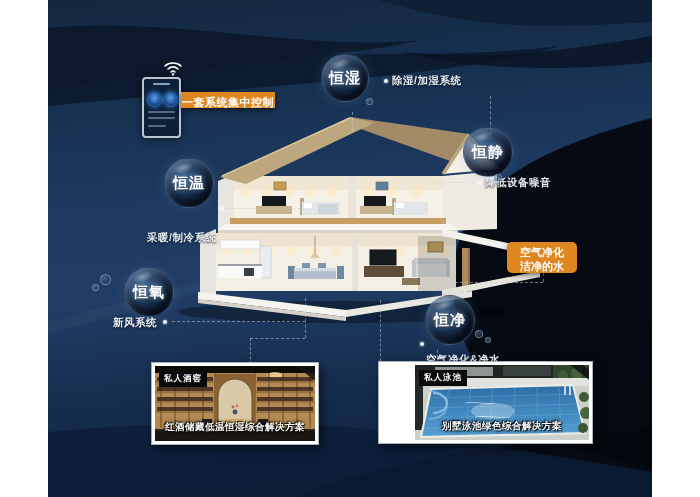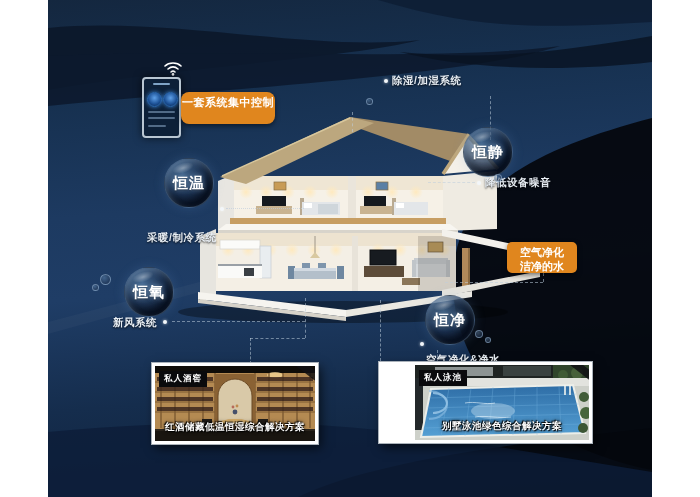--- a/index.html
+++ b/index.html
@@ -22,21 +22,21 @@
   
   .f-label{position:absolute;color:#e8eef4;font-size:10.5px;font-weight:bold;letter-spacing:.5px;white-space:nowrap;
     text-shadow:0 1px 2px rgba(0,0,0,.8);}
   .dot{position:absolute;width:4px;height:4px;border-radius:50%;background:#f2f6fa;box-shadow:0 0 3px rgba(255,255,255,.7);}
   .dash-h{position:absolute;height:0;border-top:1px dashed rgba(190,205,220,.55);}
   .dot-h{position:absolute;height:0;border-top:1px dotted rgba(190,205,220,.65);}
   .dash-v{position:absolute;width:0;border-left:1px dashed rgba(190,205,220,.55);}
   
   .orange{position:absolute;background:#e0861e;color:#ffffff;font-weight:bold;text-align:center;
     box-shadow:0 2px 5px rgba(0,0,0,.5);}
-  .orange.ctrl{left:133px;top:92px;width:94px;height:32px;line-height:20px;font-size:11px;border-radius:8px;letter-spacing:.5px;}
+  .orange.ctrl{left:133px;top:92px;width:94px;height:16px;line-height:20px;font-size:11px;border-radius:0;letter-spacing:.5px;}
   .orange.water{left:459px;top:242px;width:70px;height:31px;font-size:11px;line-height:14px;padding-top:3px;border-radius:5px;box-sizing:border-box;}
   
   .phone{position:absolute;left:94px;top:77px;width:39px;height:61px;background:#0d2038;border:2px solid #b9c6d2;
     border-radius:4px;box-shadow:0 0 8px rgba(0,0,0,.6);box-sizing:border-box;}
   .phone .bar{position:absolute;left:9px;top:4px;width:17px;height:2px;background:#7fa3c6;border-radius:1px;}
   .knob{position:absolute;top:13px;width:13px;height:13px;border-radius:50%;
     background:radial-gradient(circle at 50% 38%, #5ea0e8, #1b4f94 60%, #0d2440);box-shadow:0 0 4px #3d84d4;border:1px solid #2c6bb4;}
   .knob.k1{left:3px;} .knob.k2{left:19px;}
   .prow{position:absolute;left:4px;width:27px;height:2px;background:rgba(140,170,200,.55);border-radius:1px;}
   .wifi{position:absolute;left:116px;top:61px;width:18px;height:15px;}
@@ -189,20 +189,23 @@
   <div class="phone">
     <div class="bar"></div>
     <div class="knob k1"></div>
     <div class="knob k2"></div>
     <div class="prow" style="top:32px;"></div>
     <div class="prow" style="top:38px;"></div>
     <div class="prow" style="top:46px;width:18px;"></div>
   </div>
   <div class="orange ctrl">一套系统集中控制</div>
 
+  <div class="bubble" style="left:273px;top:54px;width:46px;height:46px;">
+    <span>恒湿</span>
+    </div>
   <div class="dot" style="left:336px;top:79px;"></div>
   <div class="f-label" style="left:344px;top:74px;">除湿/加湿系统</div>
 
   <div class="bubble" style="left:415px;top:127px;">
     <span>恒静</span>
     </div>
   <div class="dot" style="left:429px;top:181px;"></div>
   <div class="f-label" style="left:437px;top:176px;">降低设备噪音</div>
 
   <div class="bubble" style="left:116px;top:158px;">

